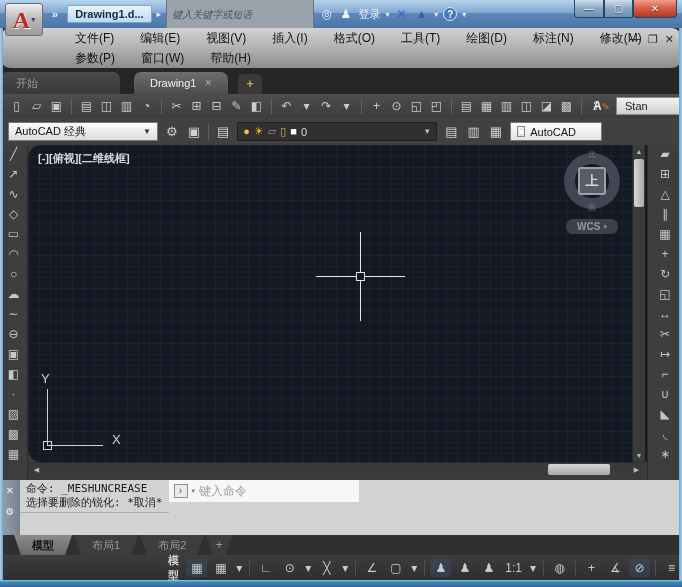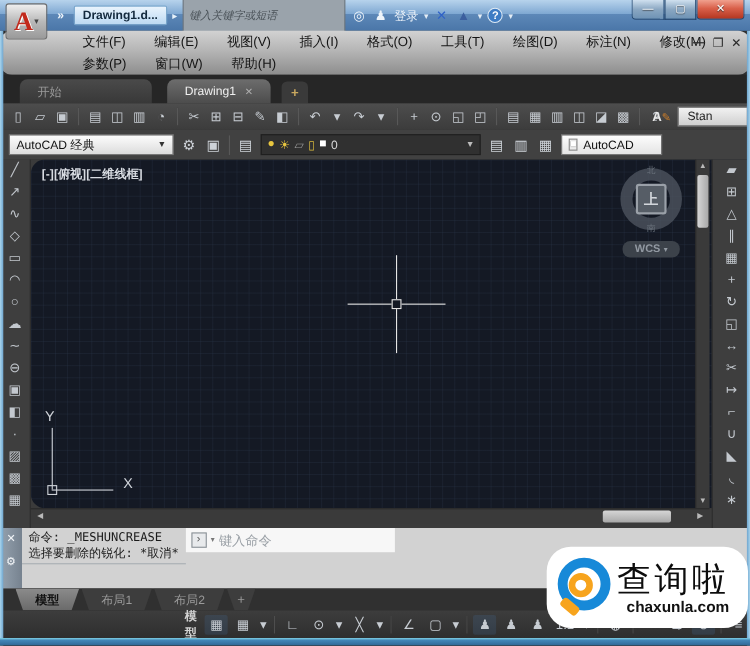--- a/index.html
+++ b/index.html
@@ -40,21 +40,21 @@
   .wbtn.close { width:44px; background:linear-gradient(#f0a08e,#d9604a 45%,#b33620); border-radius:0 0 4px 4px; }
 
   
   #menubar { top:28px; height:40px; background:linear-gradient(#d2d2d2,#b5b5b5 45%,#8d8d8d);border-radius:11px; }
   .menu-row { display:flex; align-items:center; height:20px; padding-left:62px; }
   .menu-item { font-size:12px; color:#141414; padding:0 13px; white-space:nowrap; cursor:default; }
   .doc-ctrls { position:absolute; right:8px; top:5px; display:flex; gap:7px; }
   .doc-ctrls span { color:#2b2b2b; font-size:11px; font-weight:bold; }
 
   
-  #tabrow { top:68px; height:26px; background:#262626; display:flex; align-items:flex-end; padding-left:18px; }
+  #tabrow { top:68px; height:26px; background:#262626; display:flex; align-items:flex-end; }
   .ftab { height:22px; display:flex; align-items:center; gap:8px; padding:0 16px;
           border-radius:7px 7px 0 0; font-size:11px; }
   .ftab.start { background:linear-gradient(#4a4a4a,#383838); color:#9a9a9a; width:120px; }
   .ftab.active { background:linear-gradient(#6d6d6d,#4c4c4c); color:#f0f0f0; margin-left:14px; }
   .ftab .x { color:#b0b0b0; font-size:9px; }
   .ftab-add { width:24px; height:20px; margin-left:10px; background:#3a3a3a; border-radius:5px 5px 0 0;
               color:#c9a85f; font-weight:bold; font-size:12px; display:flex; align-items:center; justify-content:center; }
 
   
   #tb1 { top:94px; height:24px; background:linear-gradient(#4d4d4d,#3c3c3c); display:flex;
@@ -467,25 +467,14 @@
         <span class="st-it active">⊘</span>
         <span class="divider"></span>
         <span class="st-it">≡</span>
       </span>
   </div>
 
   <div class="side l"></div>
   <div class="side r"></div>
   <div class="band" id="bborder"></div>
 
-  <div class="watermark">
-    <div class="wm-logo">
-      <div class="wm-blue"></div>
-      <div class="wm-orange"></div>
-      <div class="wm-handle"></div>
-    </div>
-    <div class="wm-text">
-      <span class="wm-title">查询啦</span>
-      <span class="wm-domain">chaxunla.com</span>
-    </div>
-  </div>
 
 </div>
 
 </body></html>

